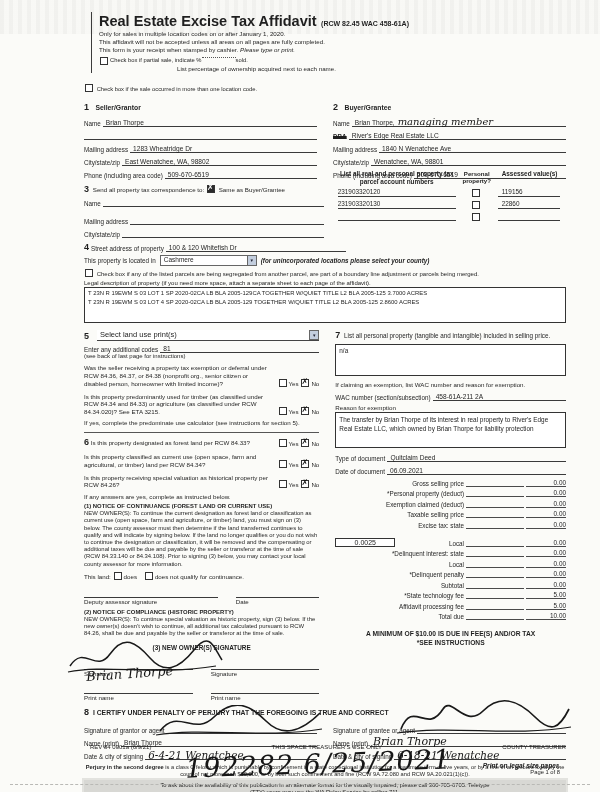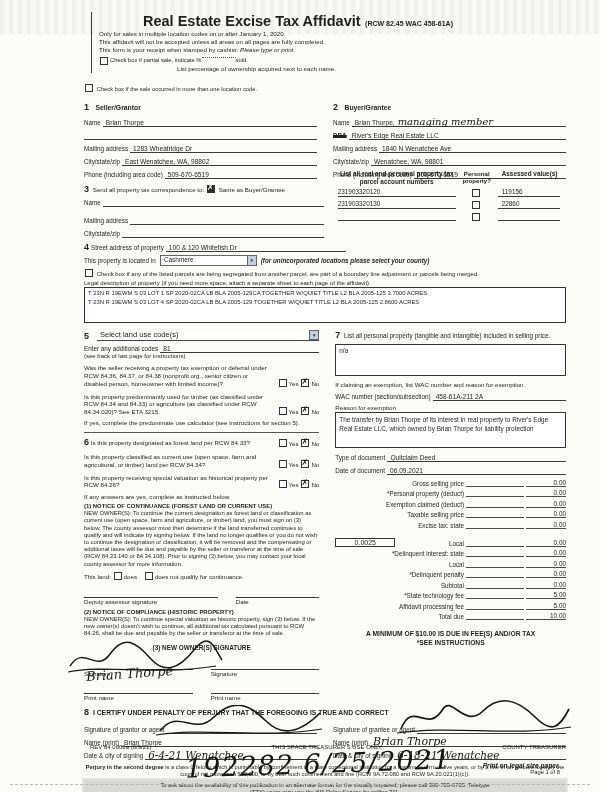--- a/index.html
+++ b/index.html
@@ -13,34 +13,34 @@
   .hdr{display:flex;padding-top:4px;}
   .hdr-left{width:100px;flex:0 0 100px;}
   .dept{font-size:5.5px;margin-left:14px;}
   .revrow{display:flex;align-items:center;}
   .rev-name{font-size:14px;font-weight:bold;letter-spacing:.2px;}
   .logo{width:17px;height:17px;margin-left:2px;}
   .wa{font-size:5.5px;text-align:right;margin-right:6px;}
   .form-no{font-size:9.5px;font-weight:bold;margin-top:7px;}
   .hdr-div{width:1px;background:#3c3c3c;margin:0 7px;}
   .hdr-right{flex:1;}
-  .title{font-size:14.5px;font-weight:bold;white-space:nowrap;margin-left:44px;}
+  .title{font-size:14.5px;font-weight:bold;white-space:nowrap;}
   .title-code{font-size:7px;font-weight:bold;}
   .note{font-size:6.2px;line-height:1.3;}
   .hdr-cbs{display:flex;font-size:5.8px;margin-top:3px;align-items:flex-start;}
   .hdr-cb-left{width:215px;flex:0 0 215px;margin-top:8px;}
   .pct-line{display:inline-block;width:34px;border-bottom:1px dotted #555;}
 
   
   .cb{display:inline-block;width:6px;height:6px;border:1px solid #333;margin:0 2px 0 1px;
       position:relative;vertical-align:-1px;background:#fff;}
   .cb > span{position:absolute;left:-1px;top:-2px;font-size:8px;line-height:8px;color:#111;}
   .cb.filled{background:#2b2b2b;}
   .secno{font-weight:bold;font-size:9px;margin-right:2px;}
-  .fl{display:flex;align-items:center;font-size:6.3px;margin-top:4px;}
+  .fl{display:flex;align-items:flex-end;font-size:6.3px;margin-top:4px;}
   .lbl{white-space:nowrap;margin-right:2px;}
   .line{flex:1;border-bottom:1px solid #3a3a3a;min-height:8px;display:flex;align-items:flex-end;}
   .val{font-size:6.6px;padding-left:3px;white-space:nowrap;}
   .hw{font-family:"DejaVu Serif",serif;font-style:italic;color:#161616;}
   .struck{text-decoration:line-through;text-decoration-thickness:2.5px;font-weight:bold;}
   .cols2{display:flex;}
   .combo{display:inline-flex;border:1px solid #666;background:#fff;align-items:stretch;}
   .combo .cv{padding:0 3px;font-size:6.5px;min-width:80px;}
   .combo .cbtn{width:8px;background:#c3cede;border-left:1px solid #666;text-align:center;
       font-size:5px;line-height:9px;color:#223;}
@@ -269,21 +269,21 @@
     </div>
   </div>
 
   <div class="cols2" style="gap:16px;margin-top:7px;">
 
     <div class="col" style="flex:1.02;">
       <div>
         <div style="display:flex;align-items:center;">
           <span class="secno">5</span>
           <span class="combo" style="flex:1;margin-left:6px;border:none;border-bottom:1px solid #444;">
-            <span class="cv" style="font-size:7.5px;flex:1;">Select land use code(s)</span>
+            <span class="cv" style="font-size:7.5px;flex:1;">Select land use print(s)</span>
             <span class="cbtn" style="border:1px solid #666;line-height:8px;"><span>▾</span></span>
           </span>
         </div>
         <div class="fl" style="margin-top:3px;">
               <span class="lbl">Enter any additional codes</span>
           <span class="line">
                 <span class="val">81</span>
               </span>
             </div>
         <div style="font-size:6px;">(see back of last page for instructions)</div>

